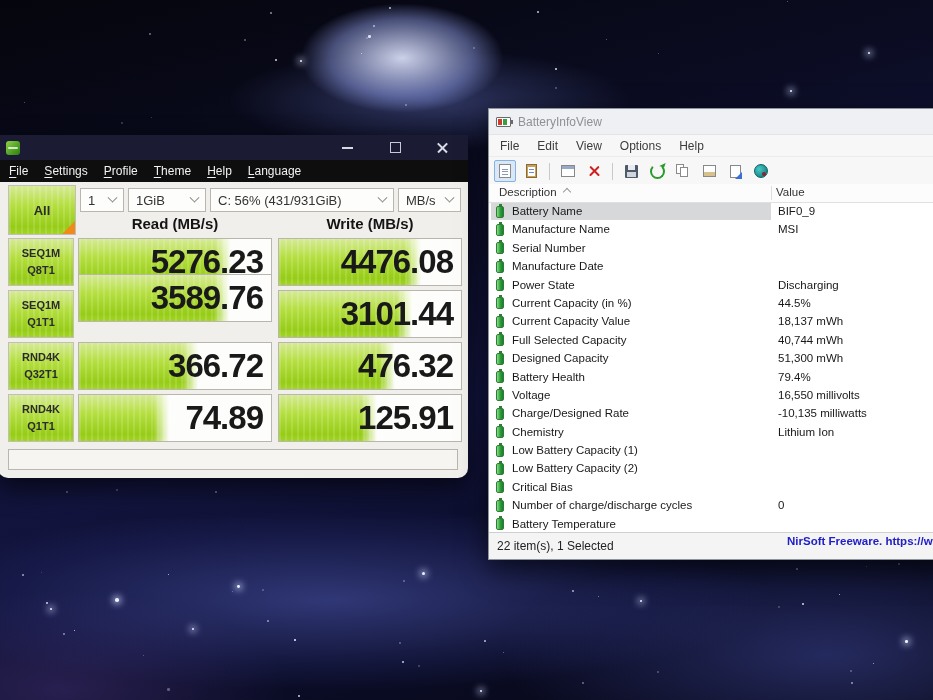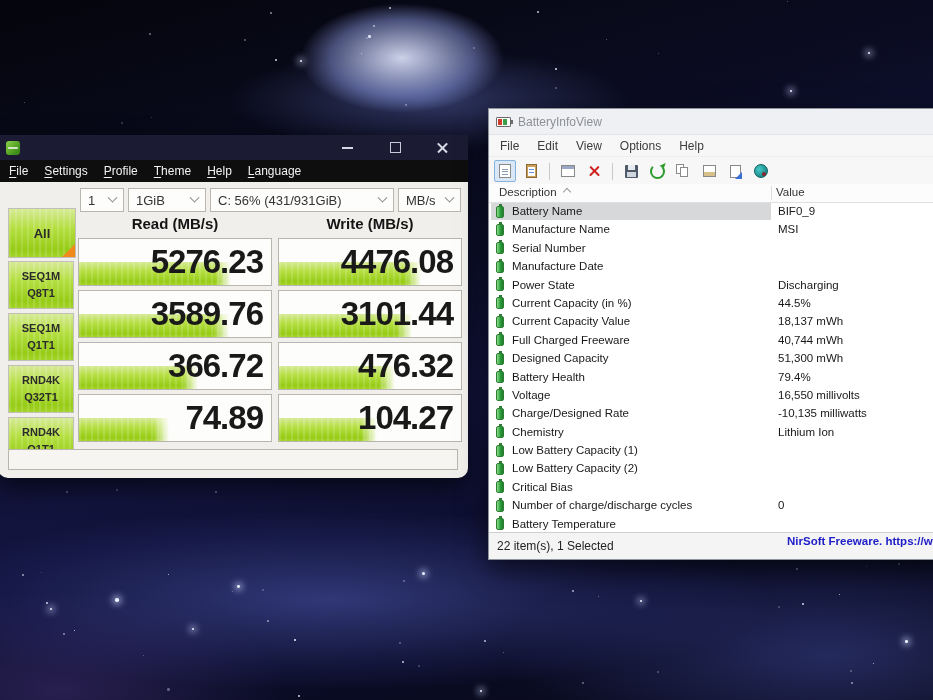--- a/index.html
+++ b/index.html
@@ -33,21 +33,21 @@
   .wb-close{position:relative;}
   .wb-close i{position:absolute;left:0;top:6px;width:13px;height:1.7px;background:#dadcE8;background:#dadce8;}
   .wb-close i:first-child{transform:rotate(45deg);}
   .wb-close i:last-child{transform:rotate(-45deg);}
   .cdm-menubar{height:22px;background:#0e0e0e;display:flex;align-items:center;padding-left:3px;}
   .cdm-menu-item{color:#f2f2f2;font-size:12px;padding:2px 8px;}
   .cdm-menu-item u{text-decoration:underline;text-underline-offset:2px;}
   .cdm-content{position:relative;height:296px;}
   .greenfill{background:
       repeating-linear-gradient(90deg, rgba(255,255,255,.14) 0 2px, rgba(255,255,255,0) 2px 6px),
-      linear-gradient(180deg,#d6ea96 0%,#b5df41 40%,#96cc16 85%,#a2d427 100%); margin-top: 23px;}
+      linear-gradient(180deg,#d6ea96 0%,#b5df41 40%,#96cc16 85%,#a2d427 100%);}
   .all-btn{position:absolute;left:10px;top:3px;width:66px;height:48px;
     border:1px solid #c2bfb8;display:flex;align-items:center;justify-content:center;
     font-size:13px;font-weight:bold;color:#2b2b2b;overflow:hidden;}
   .all-btn .corner{position:absolute;right:-1px;bottom:-1px;width:0;height:0;
     border-left:15px solid transparent;border-bottom:15px solid #ef8a1b;}
   .combo{position:absolute;top:6px;height:24px;background:#fdfdfc;border:1px solid #b9b6b0;
     display:flex;align-items:center;padding:0 7px;font-size:13px;color:#333;box-sizing:border-box;}
   .combo .chev{margin-left:auto;width:6px;height:6px;border-right:1.5px solid #8a8a8a;
     border-bottom:1.5px solid #8a8a8a;transform:rotate(45deg) translate(-2px,-2px);}
   .combo.c1{left:82px;width:44px;}
@@ -341,21 +341,21 @@
             <span class="num">5276.23</span>
           </div>
           <div class="cell write" style="top: 56px;">
             <div class="fill greenfill" style="width: 78%;"></div>
             <span class="num">4476.08</span>
           </div>
           <div class="row-label greenfill" style="top: 108px;">
             <span>SEQ1M</span>
             <span>Q1T1</span>
           </div>
-          <div class="cell read" style="top: 108px;">
+          <div class="cell read" style="top: 92px;">
             <div class="fill greenfill" style="width: 78%;"></div>
             <span class="num">3589.76</span>
           </div>
           <div class="cell write" style="top: 108px;">
             <div class="fill greenfill" style="width: 73%;"></div>
             <span class="num">3101.44</span>
           </div>
           <div class="row-label greenfill" style="top: 160px;">
             <span>RND4K</span>
             <span>Q32T1</span>
@@ -371,21 +371,21 @@
           <div class="row-label greenfill" style="top: 212px;">
             <span>RND4K</span>
             <span>Q1T1</span>
           </div>
           <div class="cell read" style="top: 212px;">
             <div class="fill greenfill" style="width: 47%;"></div>
             <span class="num">74.89</span>
           </div>
           <div class="cell write" style="top: 212px;">
             <div class="fill greenfill" style="width: 54%;"></div>
-            <span class="num">104.27</span>
+            <span class="num">125.91</span>
           </div>
         </div>
       <div class="cdm-footer"></div>
     </div>
   </div>
 
   <div id="biv-window" class="win">
     <div class="biv-titlebar">
       <div class="biv-batticon">
           <i class="seg-r"></i>
@@ -483,21 +483,21 @@
             <span class="lab">Current Capacity (in %)</span>
             <span class="val">44.5%</span>
           </div>
           <div class="biv-row">
             <i class="bat-icon"></i>
             <span class="lab">Current Capacity Value</span>
             <span class="val">18,137 mWh</span>
           </div>
           <div class="biv-row">
             <i class="bat-icon"></i>
-            <span class="lab">Full Charged Freeware</span>
+            <span class="lab">Full Selected Capacity</span>
             <span class="val">40,744 mWh</span>
           </div>
           <div class="biv-row">
             <i class="bat-icon"></i>
             <span class="lab">Designed Capacity</span>
             <span class="val">51,300 mWh</span>
           </div>
           <div class="biv-row">
             <i class="bat-icon"></i>
             <span class="lab">Battery Health</span>

